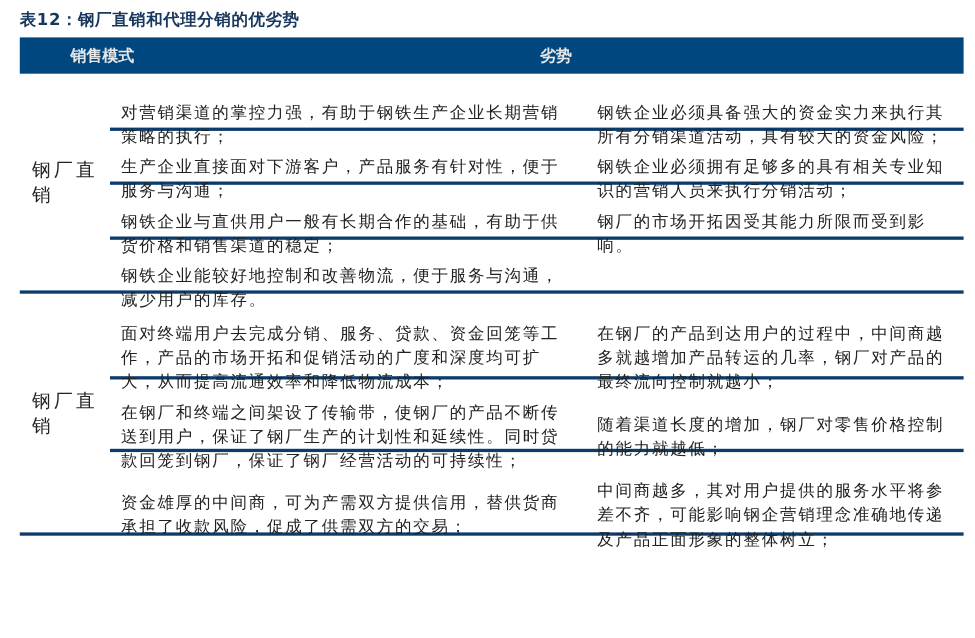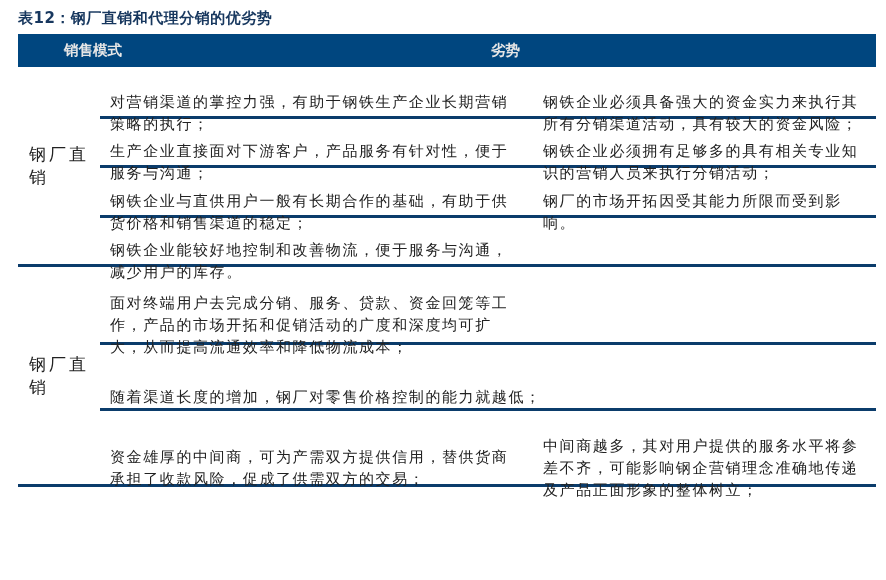--- a/index.html
+++ b/index.html
@@ -57,22 +57,24 @@
         <div class="cell dis"></div>
       </div>
     </div>
   </div>
 
   <div class="group">
     <div class="label">钢厂直销</div>
     <div class="rows">
       <div class="row" style="height:78px">
         <div class="cell adv">面对终端用户去完成分销、服务、贷款、资金回笼等工作，产品的市场开拓和促销活动的广度和深度均可扩大，从而提高流通效率和降低物流成本；</div>
+        <div class="cell dis">在钢厂的产品到达用户的过程中，中间商越多就越增加产品转运的几率，钢厂对产品的最终流向控制就越小；</div>
       </div>
       <div class="row" style="height:66px">
+        <div class="cell adv">在钢厂和终端之间架设了传输带，使钢厂的产品不断传送到用户，保证了钢厂生产的计划性和延续性。同时贷款回笼到钢厂，保证了钢厂经营活动的可持续性；</div>
         <div class="cell dis">随着渠道长度的增加，钢厂对零售价格控制的能力就越低；</div>
       </div>
       <div class="row" style="height:73px">
         <div class="cell adv">资金雄厚的中间商，可为产需双方提供信用，替供货商承担了收款风险，促成了供需双方的交易；</div>
         <div class="cell dis">中间商越多，其对用户提供的服务水平将参差不齐，可能影响钢企营销理念准确地传递及产品正面形象的整体树立；</div>
       </div>
     </div>
   </div>
 </div>
 

